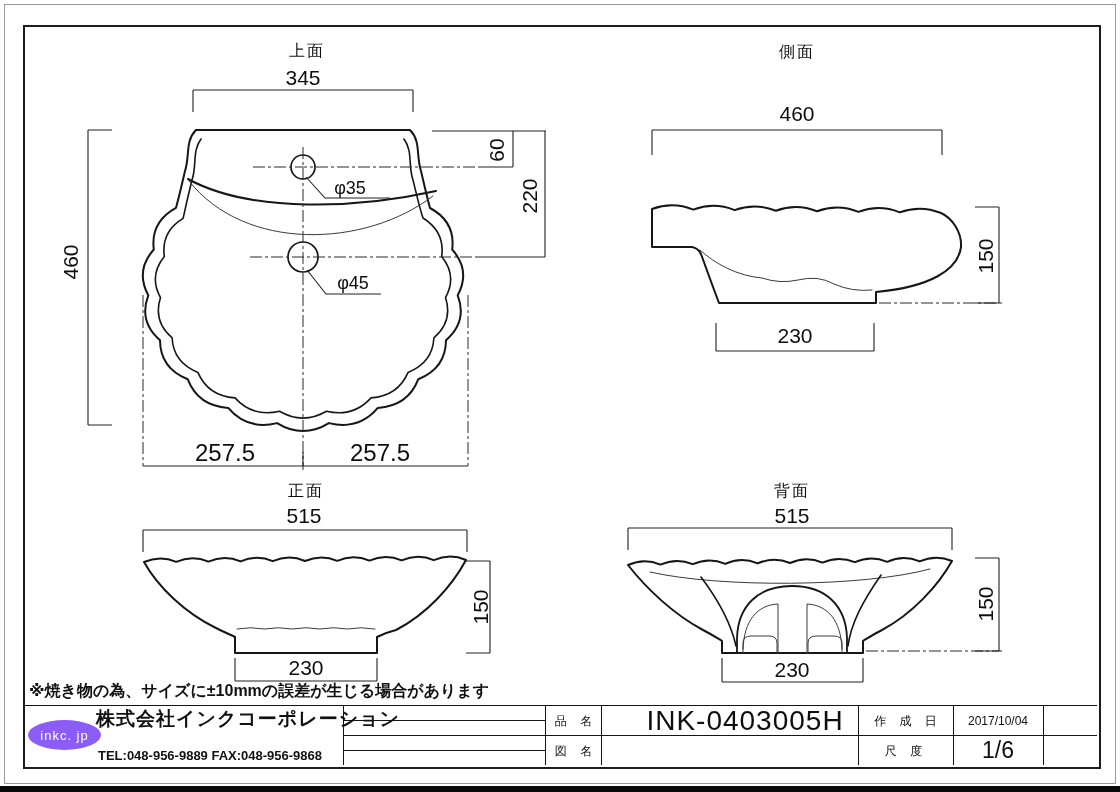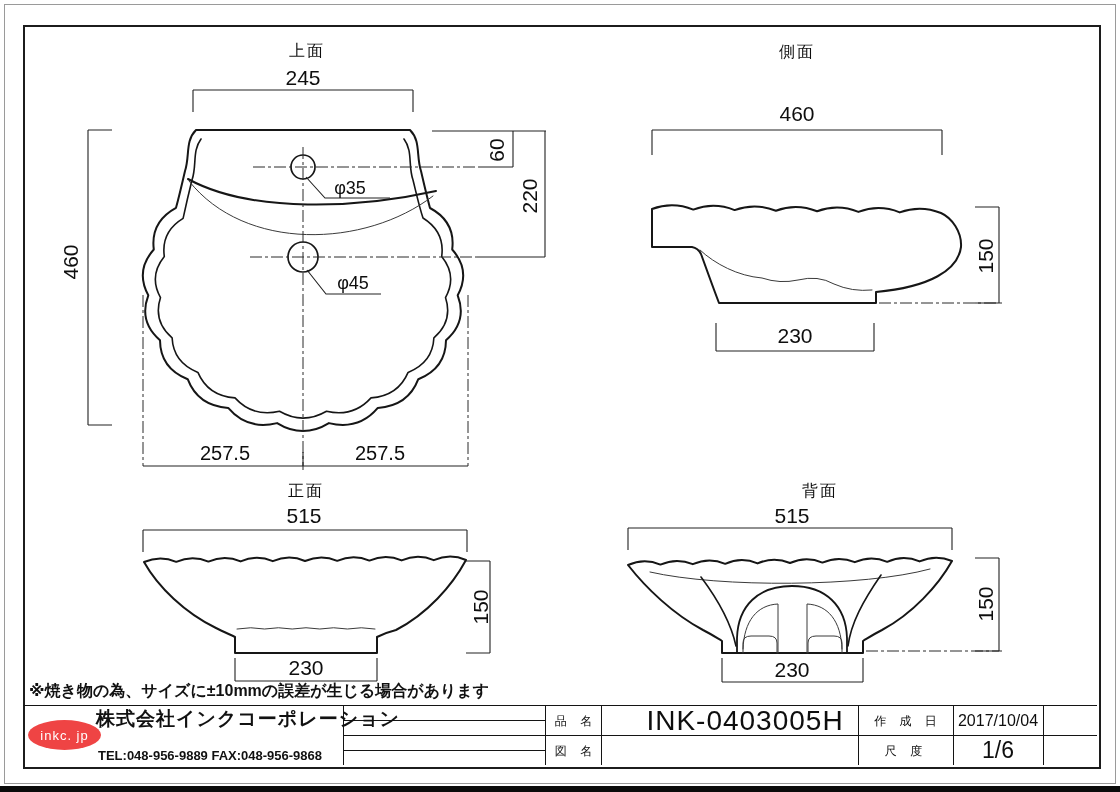--- a/index.html
+++ b/index.html
@@ -10,29 +10,29 @@
   .bottom-bar{position:absolute;left:0;top:786px;width:1120px;height:6px;background:#0a0a0a;}
   svg.linework{position:absolute;left:0;top:0;width:1120px;height:792px;}
   .ol{fill:none;stroke:#161616;stroke-width:2;stroke-linejoin:round;stroke-linecap:round;}
   .thin{fill:none;stroke:#3a3a3a;stroke-width:1;stroke-linecap:round;}
   .dim{fill:none;stroke:#222;stroke-width:1.1;}
   .dd{fill:none;stroke:#2a2a2a;stroke-width:1;stroke-dasharray:12 3 3 3;}
   .lbl{position:absolute;transform:translate(-50%,-50%);white-space:nowrap;color:#0e0e0e;}
   .rot{transform:translate(-50%,-50%) rotate(-90deg);}
   .vtitle{font-size:16px;letter-spacing:2px;}
   .dimtxt{font-size:21px;}
-  .dimsm{font-size:20px;}
+  .dimsm{font-size:24px;}
   .phitxt{font-size:18px;}
   .tbl-line{position:absolute;background:#141414;}
   .tb-label{font-size:12px;letter-spacing:5px;}
   .tb-big{font-size:28px;letter-spacing:1px;margin-left:15px;}
-  .tb-date{font-size:16px;}
+  .tb-date{font-size:12px;}
   .tb-scale{font-size:23px;}
   .note{position:absolute;font-size:16px;font-weight:600;}
-  .logo{position:absolute;left:28px;top:720px;width:73px;height:30px;background:#ef4444;border-radius:50%;
+  .logo{position:absolute;left:28px;top:720px;width:73px;height:30px;background:#8b5cf6;border-radius:50%;
         color:#fff;font-size:13px;letter-spacing:1px;display:flex;align-items:center;justify-content:center;}
   .co-name{position:absolute;left:96px;top:706px;font-size:19px;font-weight:700;letter-spacing:1px;}
   .co-addr{position:absolute;left:98px;top:732px;font-size:13px;font-weight:600;}
   .co-tel{position:absolute;left:98px;top:748px;font-size:13px;font-weight:600;}
 </style>
 </head>
 <body>
 
 <div class="page">
   <div class="outer-border"></div>
@@ -82,40 +82,40 @@
     <path class="thin" d="M842,649 C841,621 828,605 807,604 L807,653"></path>
     <path class="thin" d="M743,653 L743,643 Q743,636 751,636 L769,636 Q777,636 777,643 L777,653"></path>
     <path class="thin" d="M808,653 L808,643 Q808,636 816,636 L834,636 Q842,636 842,643 L842,653"></path>
     <path class="dd" d="M866,651 H1002"></path>
     <path class="dim" d="M628,528 H952 M628,528 V550 M952,528 V550"></path>
     <path class="dim" d="M999,558 V651 M975,558 H999 M975,651 H999"></path>
     <path class="dim" d="M722,658 V682 M863,658 V682 M722,682 H863"></path>
   </svg>
 
   <div class="lbl vtitle" style="left:307px;top:51px">上面</div>
-  <div class="lbl dimtxt" style="left:303px;top:78px">245</div>
+  <div class="lbl dimtxt" style="left:303px;top:78px">345</div>
   <div class="lbl dimtxt rot" style="left:71px;top:262px">460</div>
   <div class="lbl dimtxt rot" style="left:497px;top:150px">60</div>
   <div class="lbl dimtxt rot" style="left:530px;top:196px">220</div>
   <div class="lbl dimsm" style="left:225px;top:453px">257.5</div>
   <div class="lbl dimsm" style="left:380px;top:453px">257.5</div>
   <div class="lbl phitxt" style="left:350px;top:188px">φ35</div>
   <div class="lbl phitxt" style="left:353px;top:283px">φ45</div>
 
   <div class="lbl vtitle" style="left:797px;top:52px">側面</div>
   <div class="lbl dimtxt" style="left:797px;top:114px">460</div>
   <div class="lbl dimtxt rot" style="left:986px;top:256px">150</div>
   <div class="lbl dimtxt" style="left:795px;top:336px">230</div>
 
   <div class="lbl vtitle" style="left:306px;top:491px">正面</div>
   <div class="lbl dimtxt" style="left:304px;top:516px">515</div>
   <div class="lbl dimtxt rot" style="left:481px;top:607px">150</div>
   <div class="lbl dimtxt" style="left:306px;top:668px">230</div>
 
-  <div class="lbl vtitle" style="left:820px;top:491px">背面</div>
+  <div class="lbl vtitle" style="left:792px;top:491px">背面</div>
   <div class="lbl dimtxt" style="left:792px;top:516px">515</div>
   <div class="lbl dimtxt rot" style="left:986px;top:604px">150</div>
   <div class="lbl dimtxt" style="left:792px;top:670px">230</div>
 
   <div class="note" style="left:29px;top:681px">※焼き物の為、サイズに±10mmの誤差が生じる場合があります</div>
 
   <div class="tbl-line" style="left:23px;top:705px;width:1074px;height:1px"></div>
   <div class="tbl-line" style="left:343px;top:705px;width:1px;height:60px"></div>
   <div class="tbl-line" style="left:545px;top:705px;width:1px;height:60px"></div>
   <div class="tbl-line" style="left:601px;top:705px;width:1px;height:60px"></div>

